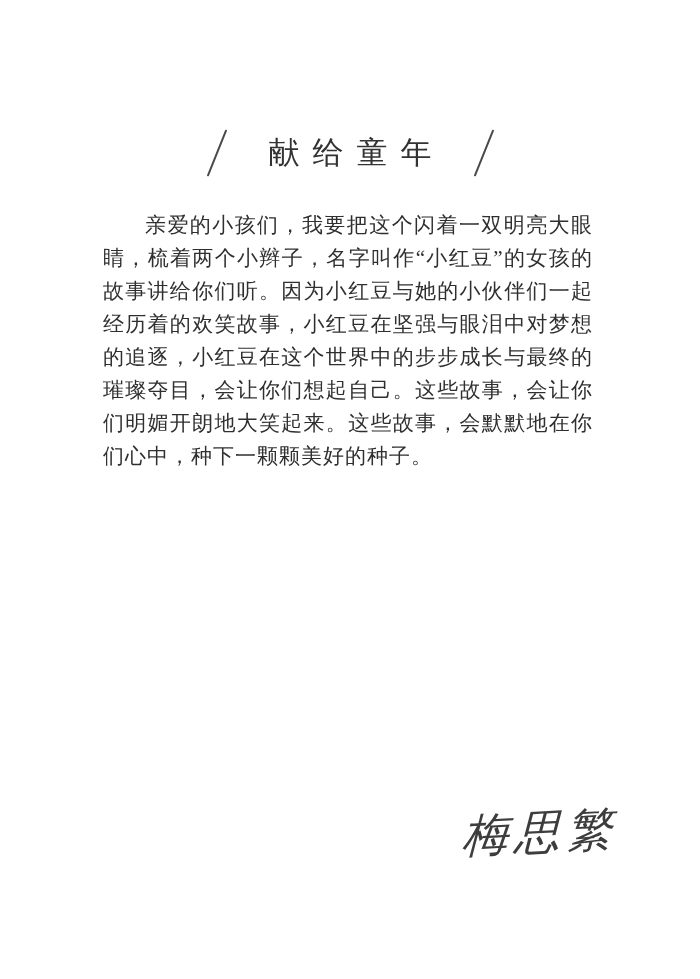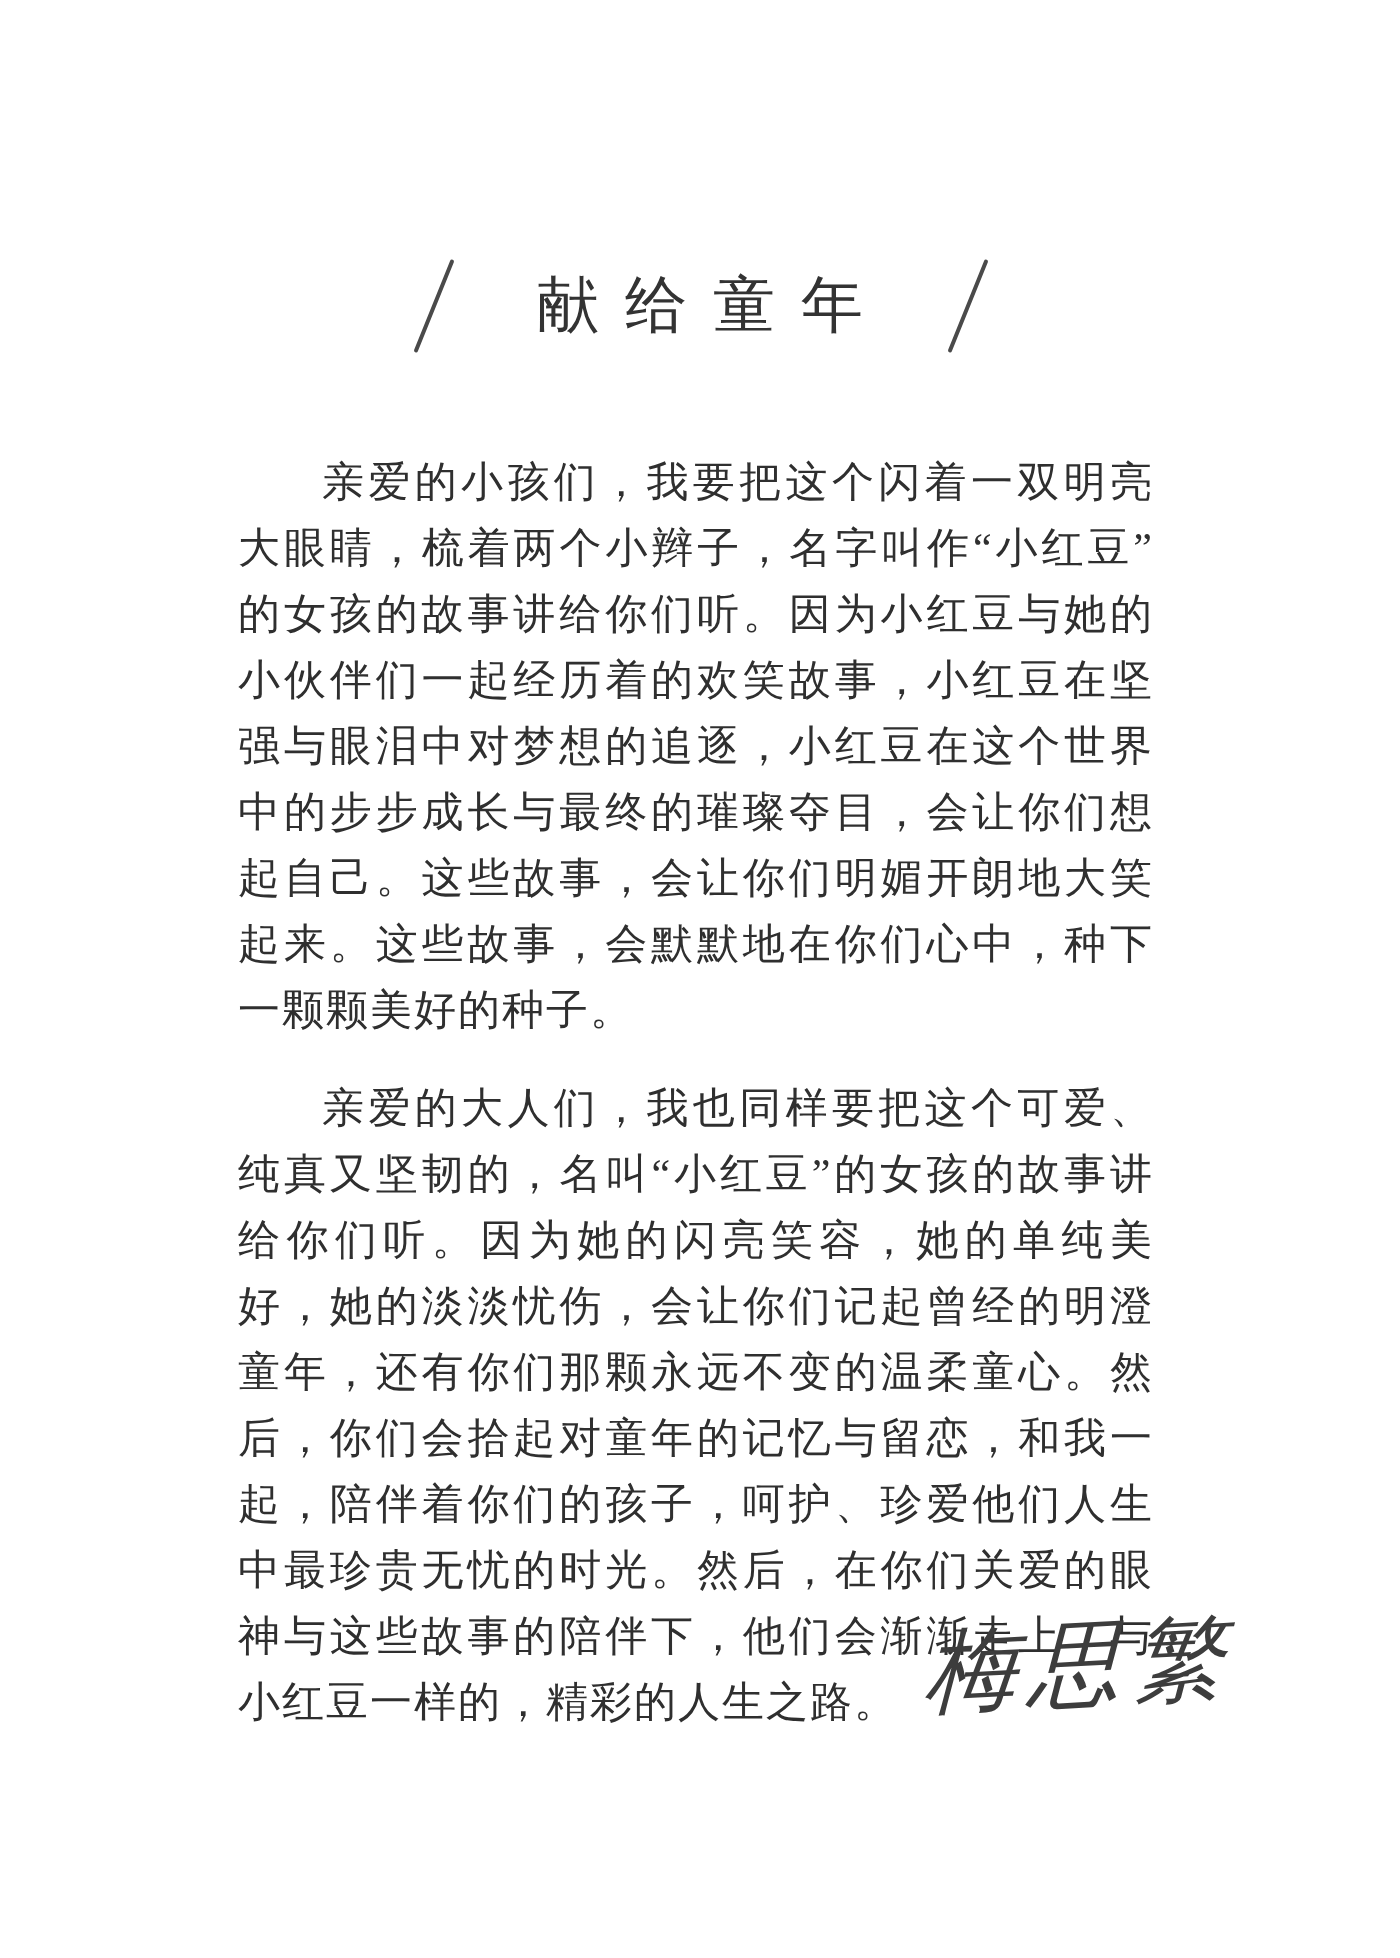--- a/index.html
+++ b/index.html
@@ -51,21 +51,21 @@
     left: 103px;
     width: 490px;
     font-size: 21px;
     line-height: 33px;
     letter-spacing: 1px;
     text-align: justify;
     text-justify: inter-character;
     color: #2f2f2f;
   }
   .body-text p {
-    margin: 16px;
+    margin: 0;
     text-indent: 2em;
   }
   
   .signature {
     position: absolute;
     top: 802px;
     left: 440px;
     width: 200px;
     text-align: center;
     font-size: 46px;
@@ -82,18 +82,17 @@
 <div class="page">
 
   <div class="title-row">
     <div class="slash"></div>
     <div class="page-title">献给童年</div>
     <div class="slash"></div>
   </div>
 
   <div class="body-text">
     <p>亲爱的小孩们，我要把这个闪着一双明亮大眼睛，梳着两个小辫子，名字叫作“小红豆”的女孩的故事讲给你们听。因为小红豆与她的小伙伴们一起经历着的欢笑故事，小红豆在坚强与眼泪中对梦想的追逐，小红豆在这个世界中的步步成长与最终的璀璨夺目，会让你们想起自己。这些故事，会让你们明媚开朗地大笑起来。这些故事，会默默地在你们心中，种下一颗颗美好的种子。</p>
-    <p>亲爱的大人们，我也同样要把这个可爱、纯真又坚韧的，名叫“小红豆”的女孩的故事讲给你们听。因为她的闪亮笑容，她的单纯美好，她的淡淡忧伤，会让你们记起曾经的明澄童年，还有你们那颗永远不变的温柔童心。然后，你们会拾起对童年的记忆与留恋，和我一起，陪伴着你们的孩子，呵护、珍爱他们人生中最珍贵无忧的时光。然后，在你们关爱的眼神与这些故事的陪伴下，他们会渐渐走上，与小红豆一样的，精彩的人生之路。</p>
   </div>
 
   <div class="signature">梅思繁</div>
 
 </div>
 
 </body></html>

